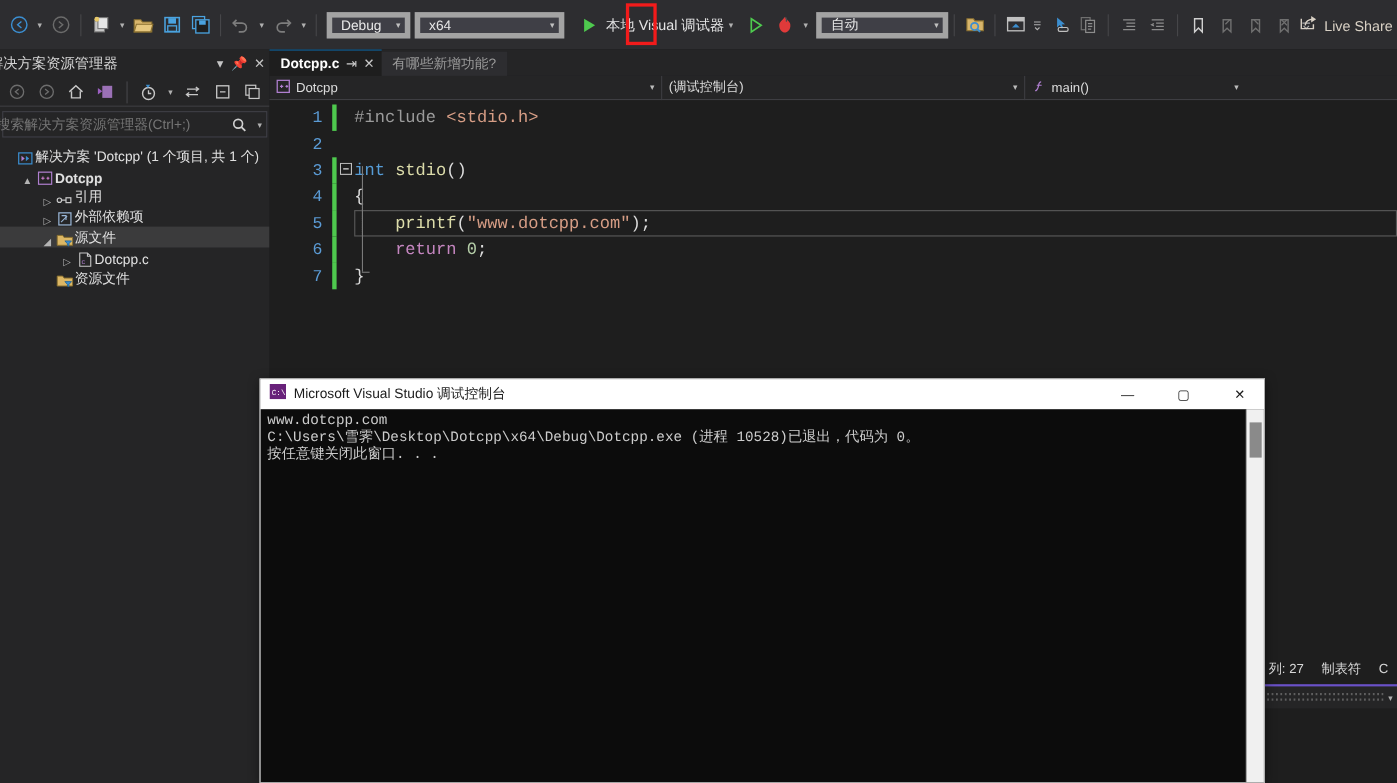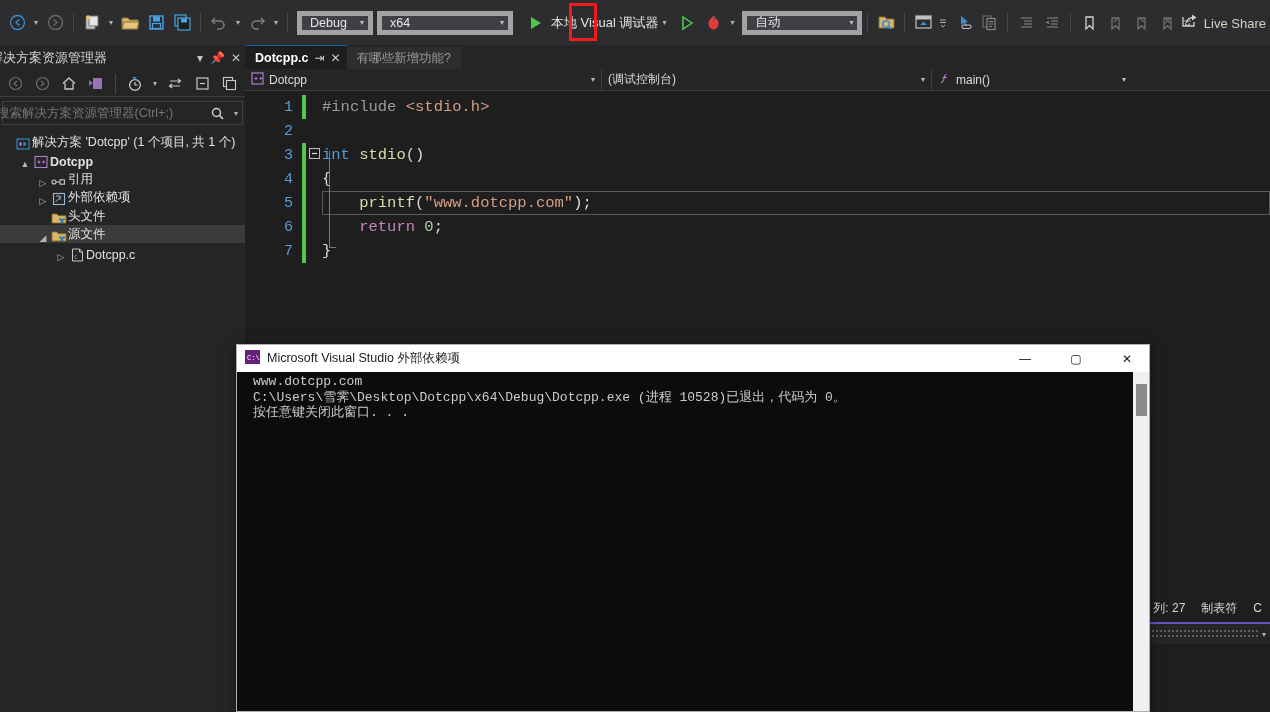--- a/index.html
+++ b/index.html
@@ -171,21 +171,21 @@
   .con-title .ct { font-size: 12.5px; color: #1b1b1b; flex: 1 1 auto; }
   .con-btn {
     width: 44px; height: 27px; display: flex; align-items: center;
     justify-content: center; color: #1b1b1b; font-size: 12px;
   }
   .con-body {
     position: absolute; left: 0; top: 27px; right: 0; bottom: 0;
     background: #0c0c0c; display: flex;
   }
   .con-text {
-    flex: 1 1 auto; padding: 2px 0 0 16px; color: #cccccc;
+    flex: 1 1 auto; padding: 2px 0 0 6px; color: #cccccc;
     font-family: "Liberation Mono", monospace; font-size: 13px; line-height: 15.5px;
     white-space: pre; overflow: hidden;
   }
   .con-scroll {
     width: 17px; flex: 0 0 auto; background: #f0f0f0;
     border-left: 1px solid #0c0c0c; position: relative;
   }
   .con-thumb {
     position: absolute; left: 3px; top: 12px; width: 11px; height: 32px; background: #8a8a8a;
   }
@@ -504,31 +504,20 @@
           <span class="tw">▷</span>
           <span class="ticon">
             <svg width="14" height="14" viewBox="0 0 14 14">
               <rect x="1.5" y="1.5" width="11" height="11" fill="none" stroke="#9ab7d8" stroke-width="1.1"></rect>
               <path d="M4 4 h4 v4" fill="none" stroke="#9ab7d8" stroke-width="1"></path>
               <path d="M3.5 10 L9 4.5" stroke="#9ab7d8" stroke-width="1"></path>
             </svg>
           </span>
           <span class="tlabel">外部依赖项</span>
         </div>
-        <div class="trow">
-          <span style="width: 36px; flex: 0 0 auto;"></span>
-          <span class="tw"></span>
-          <span class="ticon">
-            <svg width="16" height="14" viewBox="0 0 16 14">
-              <path d="M1 3 h5 l1.2 1.8 H15 v7.2 H1 Z" fill="#dcb765" stroke="#8a7030" stroke-width=".9"></path>
-              <path d="M8 8 h6 l-2.3 2.6 v2.2 l-1.4 -.8 v-1.4 Z" fill="#3b8ed0" stroke="#1e5f93" stroke-width=".7"></path>
-            </svg>
-          </span>
-          <span class="tlabel">头文件</span>
-        </div>
         <div class="trow sel">
           <span style="width: 36px; flex: 0 0 auto;"></span>
           <span class="tw">◢</span>
           <span class="ticon">
             <svg width="16" height="14" viewBox="0 0 16 14">
               <path d="M1 3 h5 l1.2 1.8 H15 v7.2 H1 Z" fill="#dcb765" stroke="#8a7030" stroke-width=".9"></path>
               <path d="M8 8 h6 l-2.3 2.6 v2.2 l-1.4 -.8 v-1.4 Z" fill="#3b8ed0" stroke="#1e5f93" stroke-width=".7"></path>
             </svg>
           </span>
           <span class="tlabel">源文件</span>
@@ -537,20 +526,31 @@
           <span style="width: 54px; flex: 0 0 auto;"></span>
           <span class="tw">▷</span>
           <span class="ticon">
             <svg width="13" height="14" viewBox="0 0 13 14">
               <path d="M1.5 1 h7 l3 3 v9 h-10 Z" fill="none" stroke="#c8c8c8" stroke-width="1"></path>
               <path d="M8.5 1 v3 h3" fill="none" stroke="#c8c8c8" stroke-width="1"></path>
               <text x="3.2" y="11" font-size="6.5" fill="#b07fd0" font-family="Liberation Sans, sans-serif">c</text>
             </svg>
           </span>
           <span class="tlabel">Dotcpp.c</span>
+        </div>
+        <div class="trow">
+          <span style="width: 36px; flex: 0 0 auto;"></span>
+          <span class="tw"></span>
+          <span class="ticon">
+            <svg width="16" height="14" viewBox="0 0 16 14">
+              <path d="M1 3 h5 l1.2 1.8 H15 v7.2 H1 Z" fill="#dcb765" stroke="#8a7030" stroke-width=".9"></path>
+              <path d="M8 8 h6 l-2.3 2.6 v2.2 l-1.4 -.8 v-1.4 Z" fill="#3b8ed0" stroke="#1e5f93" stroke-width=".7"></path>
+            </svg>
+          </span>
+          <span class="tlabel">资源文件</span>
         </div>
       </div>
   </div>
 
   <div class="editor-area">
 
     <div class="tabstrip">
       <div class="tab-active">
         <span>Dotcpp.c</span>
         <span class="tab-pin">⇥</span>
@@ -653,21 +653,21 @@
   </div>
 
   <div class="console">
     <div class="con-title">
       <span>
         <svg width="15" height="14" viewBox="0 0 15 14">
             <rect x="0" y="0" width="15" height="14" fill="#68217a"></rect>
             <text x="2" y="10" font-size="7" fill="#ffffff" font-family="Liberation Mono, monospace">C:\</text>
           </svg>
       </span>
-      <span class="ct">Microsoft Visual Studio 外部依赖项</span>
+      <span class="ct">Microsoft Visual Studio 调试控制台</span>
       <span class="con-btn">—</span>
       <span class="con-btn">▢</span>
       <span class="con-btn">✕</span>
     </div>
     <div class="con-body">
       <div class="con-text" id="con-text">www.dotcpp.com
 C:\Users\雪霁\Desktop\Dotcpp\x64\Debug\Dotcpp.exe (进程 10528)已退出，代码为 0。
 按任意键关闭此窗口. . .</div>
       <div class="con-scroll">
         <div class="con-thumb"></div>

